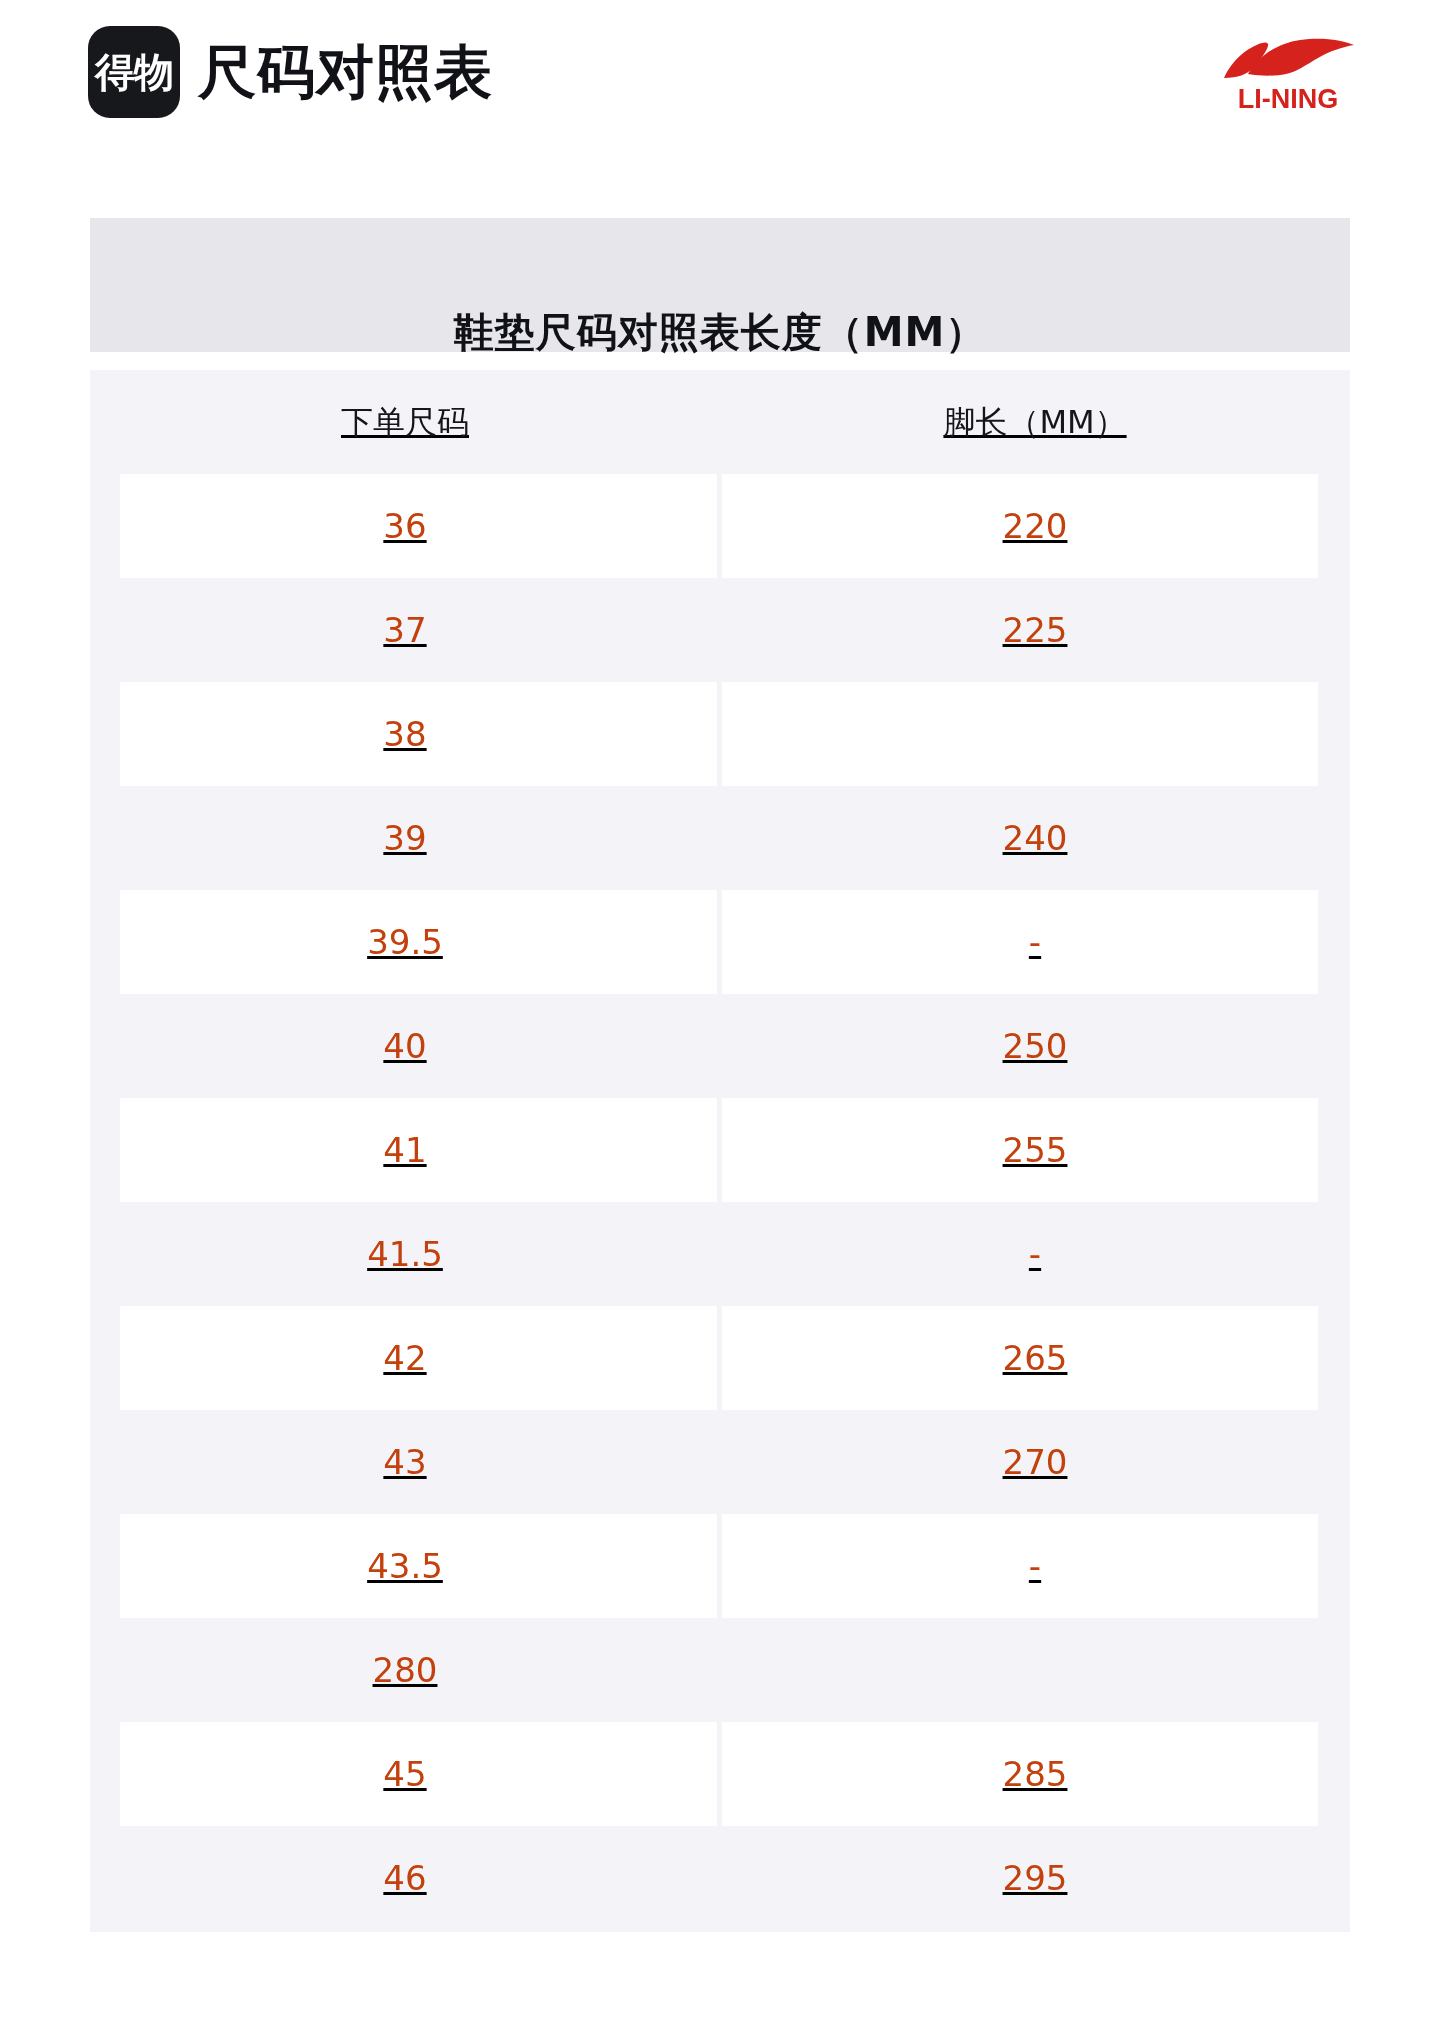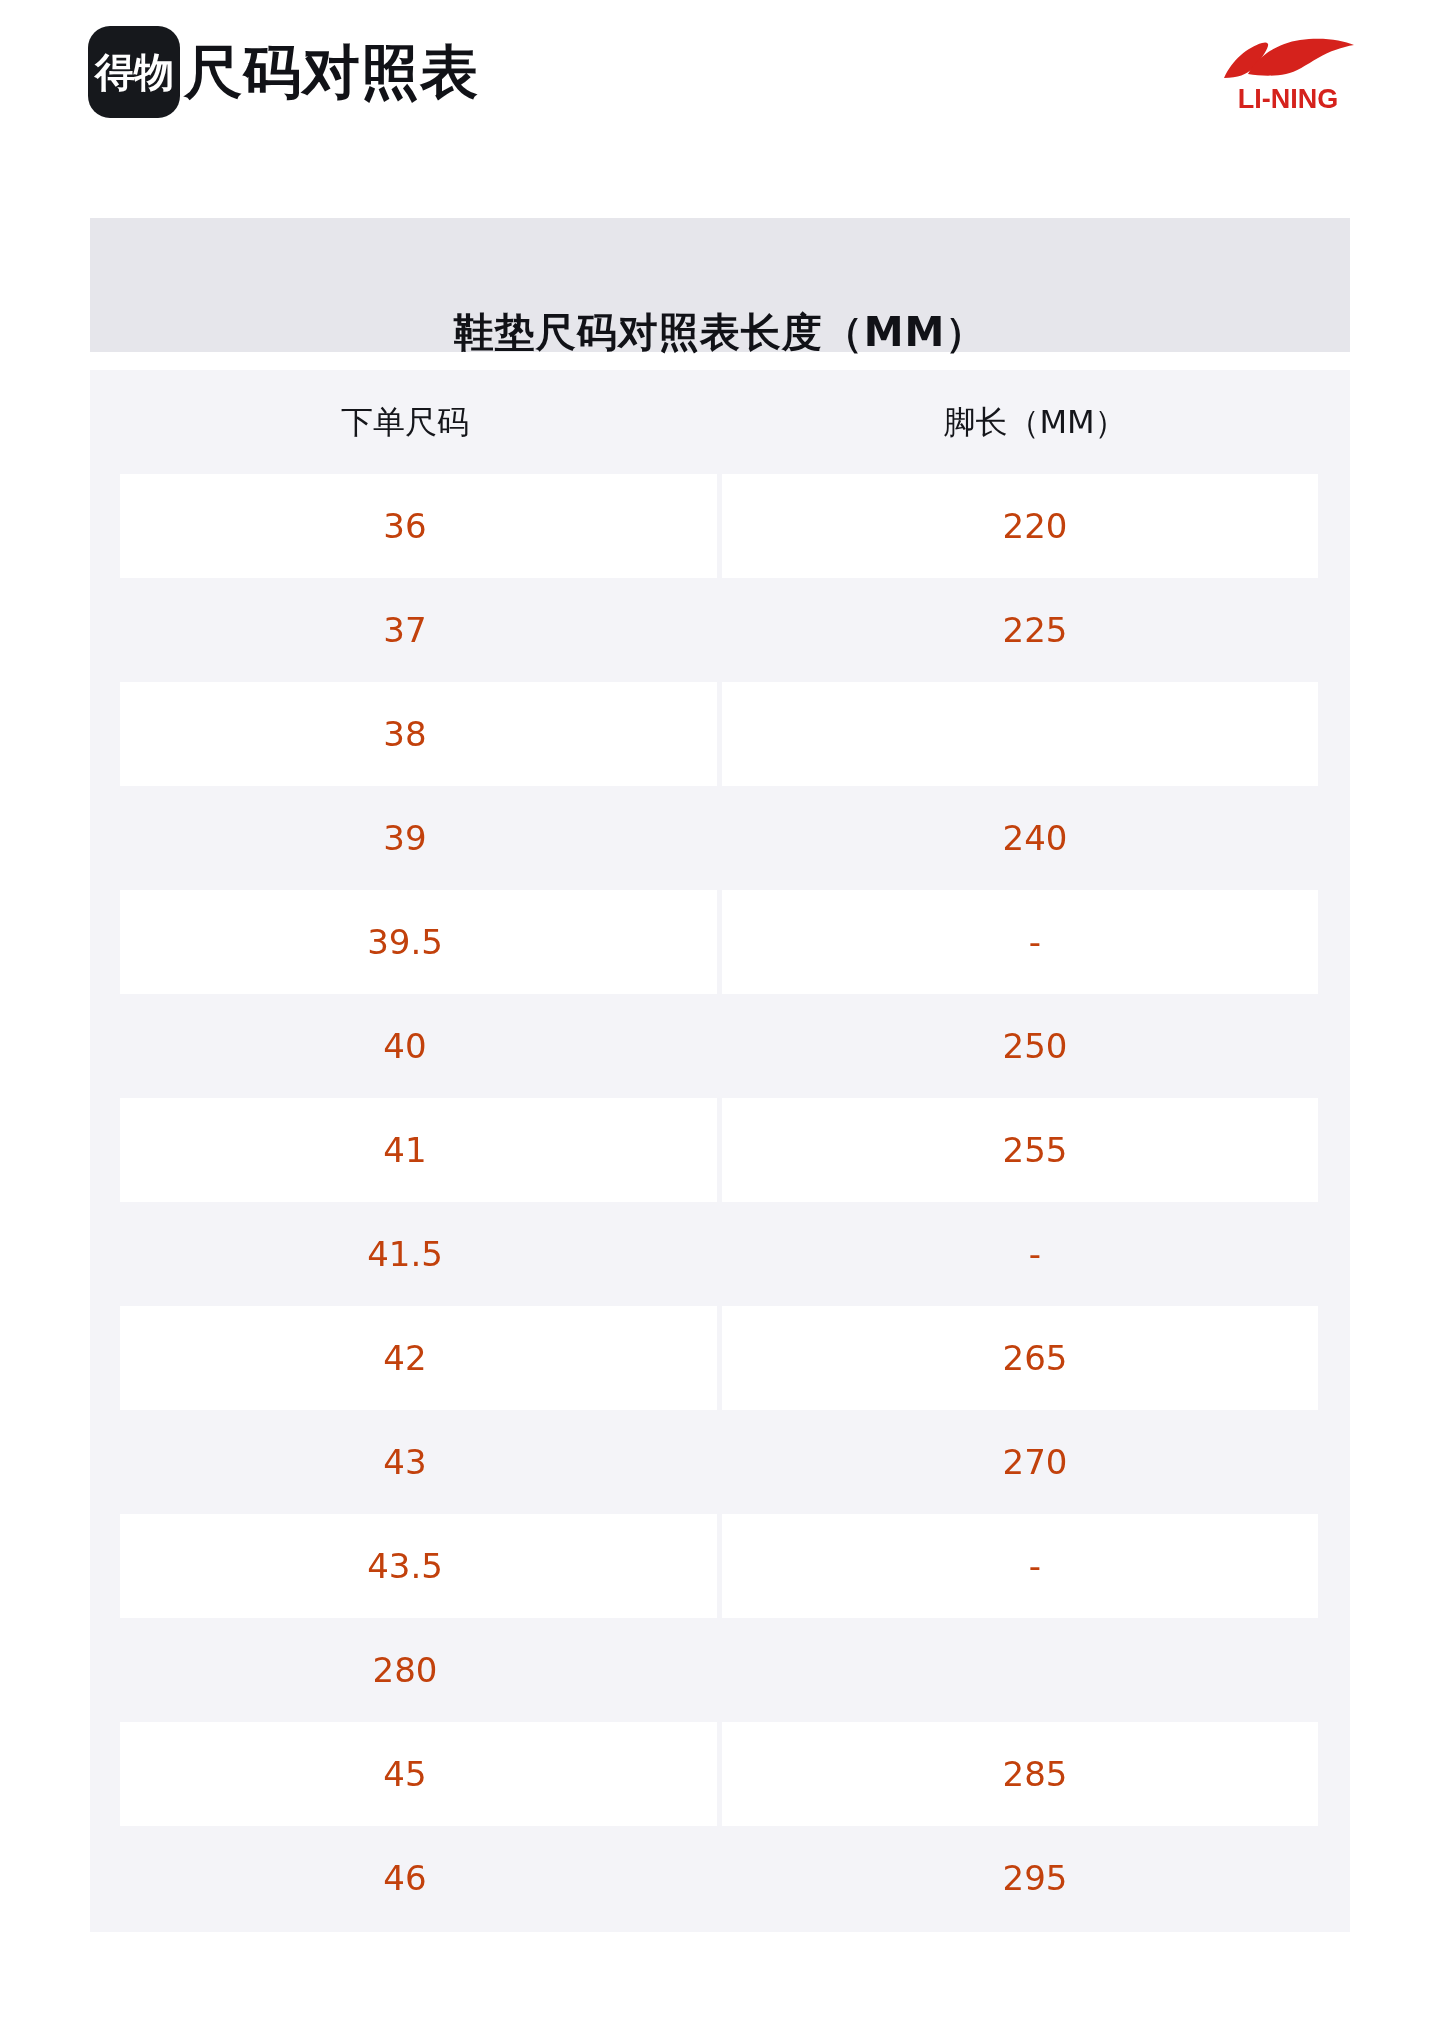--- a/index.html
+++ b/index.html
@@ -20,21 +20,21 @@
   .header {
     position:absolute;
     left:0; top:0;
     width:1440px; height:186px;
   }
   .brand {
     position:absolute;
     left:88px; top:26px;
     display:flex;
     align-items:center;
-    gap:4px;
+    gap:18px;
   }
   .dewu-logo {
     width:92px; height:92px;
     background:#16181C;
     border-radius:22px;
     display:flex;
     align-items:center;
     justify-content:center;
     flex:none;
   }
@@ -98,20 +98,21 @@
     left:90px; top:370px;
     width:1260px;
     background:#F4F4F8;
     padding-bottom:2px;
   }
   .trow {
     position:relative;
     height:104px;
     display:flex;
     align-items:stretch;
+    text-decoration:underline;
   }
   .trow.head { height:104px; }
   .cell {
     flex:0 0 50%;
     display:flex;
     align-items:center;
     justify-content:center;
     position:relative;
     z-index:2;
   }

